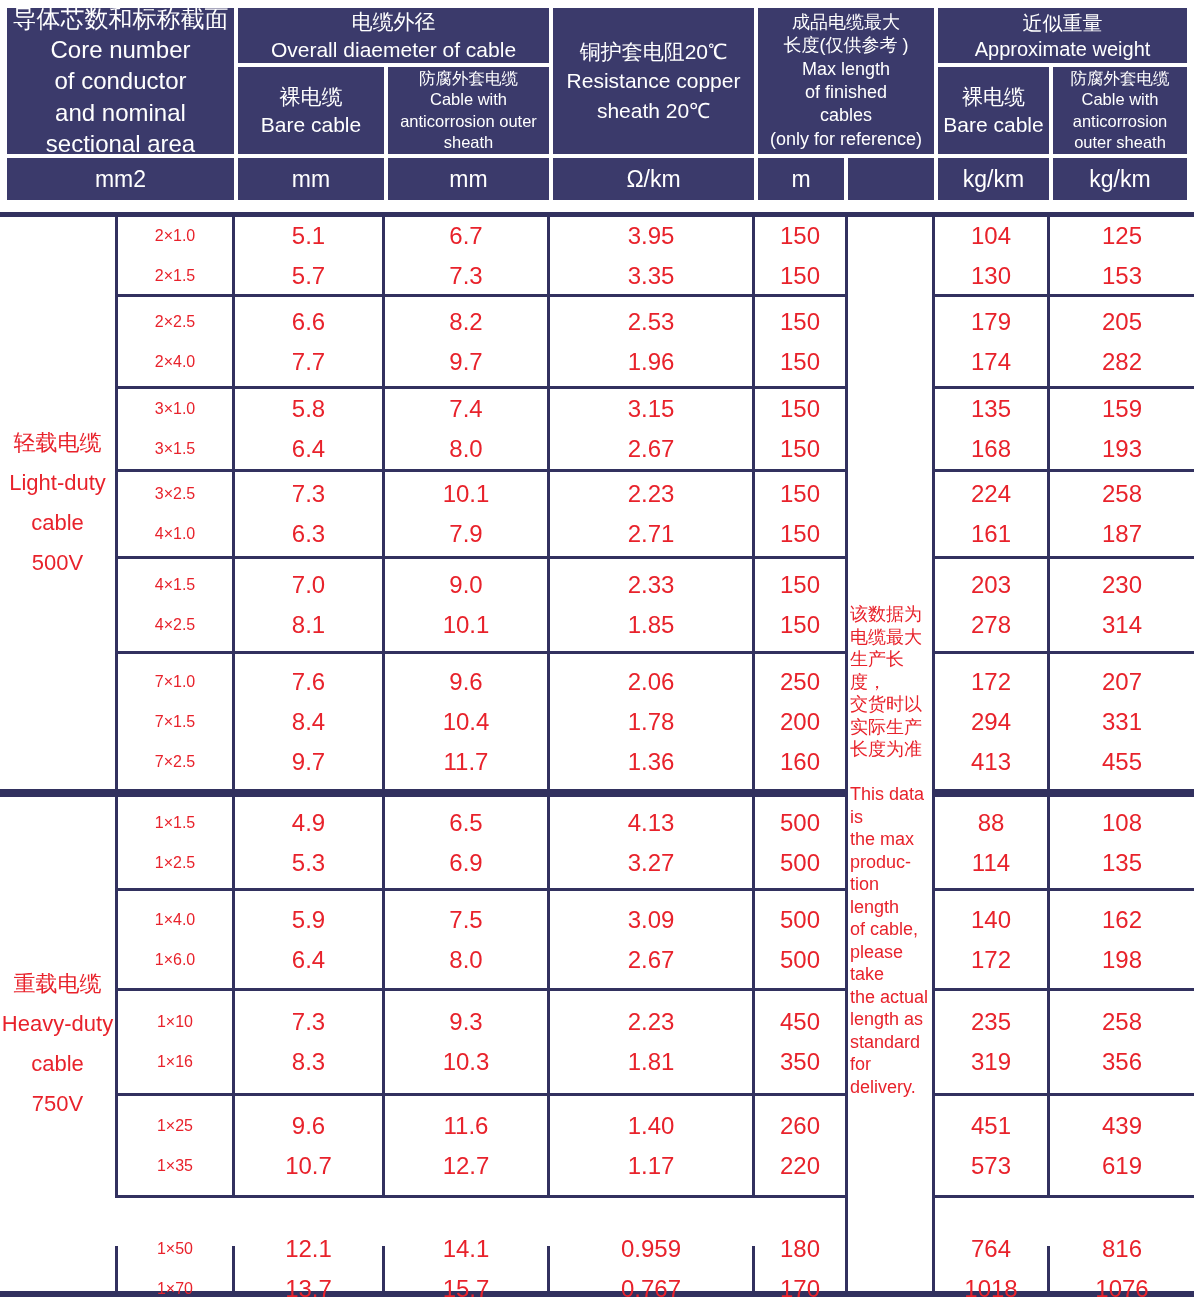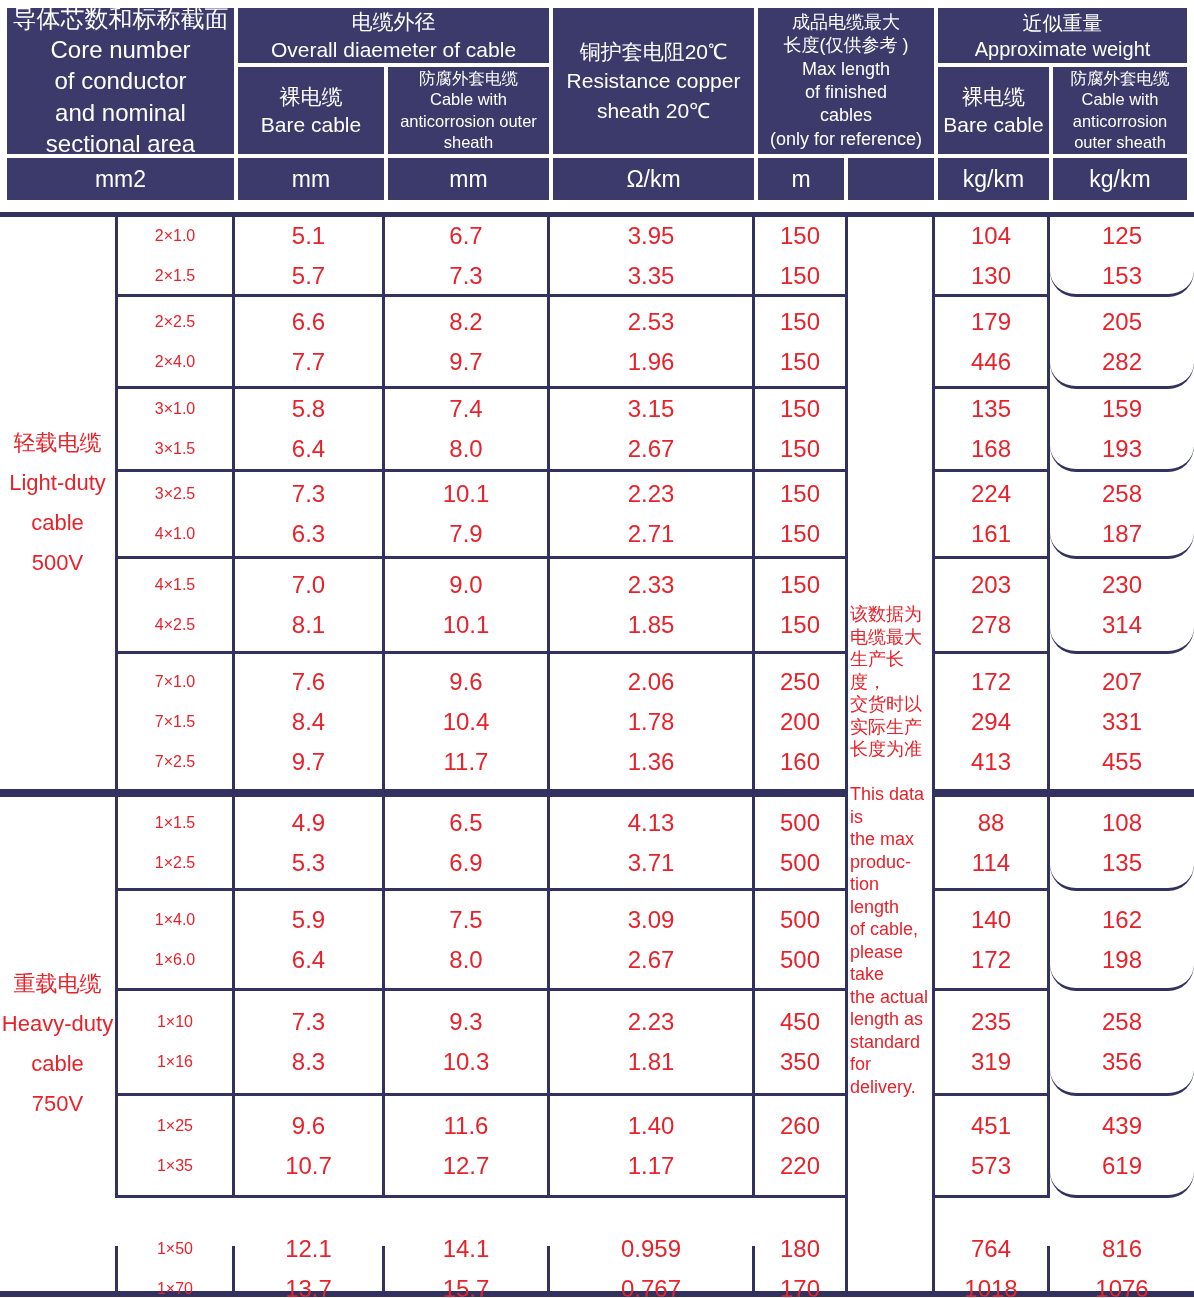--- a/index.html
+++ b/index.html
@@ -51,21 +51,21 @@
     display:flex;align-items:center;justify-content:center;
     text-align:center;white-space:pre-line;
     color:var(--red);font-size:24px;line-height:40px;
   }
   .col-s {grid-column:2;border-left:3px solid var(--line);border-right:3px solid var(--line);font-size:16px;}
   .col-d1{grid-column:3;border-right:3px solid var(--line);}
   .col-d2{grid-column:4;border-right:3px solid var(--line);}
   .col-r {grid-column:5;border-right:3px solid var(--line);}
   .col-m {grid-column:6;}
   .col-w1{grid-column:8;border-right:3px solid var(--line);}
-  .col-w2{grid-column:9;border-radius:26px;}
+  .col-w2{grid-column:9;}
   .g1{grid-row:1;} .g2{grid-row:2;} .g3{grid-row:3;} .g4{grid-row:4;} .g5{grid-row:5;} .g6{grid-row:6;}
   .g7{grid-row:8;} .g8{grid-row:9;} .g9{grid-row:10;} .g10{grid-row:11;} .g11{grid-row:12;margin-top:48px;}
   .g1 .c,.g2 .c,.g3 .c,.g4 .c,.g5 .c,.g7 .c,.g8 .c,.g9 .c,.g10 .c,
   .c.g1,.c.g2,.c.g3,.c.g4,.c.g5,.c.g7,.c.g8,.c.g9,.c.g10{border-bottom:3px solid var(--line);}
 
   .lab{
     grid-column:1;display:flex;align-items:center;justify-content:center;
     text-align:center;white-space:pre-line;color:var(--red);
     font-size:22px;line-height:40px;
   }
@@ -179,21 +179,21 @@
 2×4.0</div>
     <div class="c col-d1 g2">6.6
 7.7</div>
     <div class="c col-d2 g2">8.2
 9.7</div>
     <div class="c col-r g2">2.53
 1.96</div>
     <div class="c col-m g2">150
 150</div>
     <div class="c col-w1 g2">179
-446</div>
+174</div>
     <div class="c col-w2 g2">205
 282</div>
 
     <div class="c col-s g3">3×1.0
 3×1.5</div>
     <div class="c col-d1 g3">5.8
 6.4</div>
     <div class="c col-d2 g3">7.4
 8.0</div>
     <div class="c col-r g3">3.15
@@ -260,21 +260,21 @@
     <div class="sep sep-l"></div>
     <div class="sep sep-r"></div>
 
     <div class="c col-s g7">1×1.5
 1×2.5</div>
     <div class="c col-d1 g7">4.9
 5.3</div>
     <div class="c col-d2 g7">6.5
 6.9</div>
     <div class="c col-r g7">4.13
-3.71</div>
+3.27</div>
     <div class="c col-m g7">500
 500</div>
     <div class="c col-w1 g7">88
 114</div>
     <div class="c col-w2 g7">108
 135</div>
 
     <div class="c col-s g8">1×4.0
 1×6.0</div>
     <div class="c col-d1 g8">5.9

